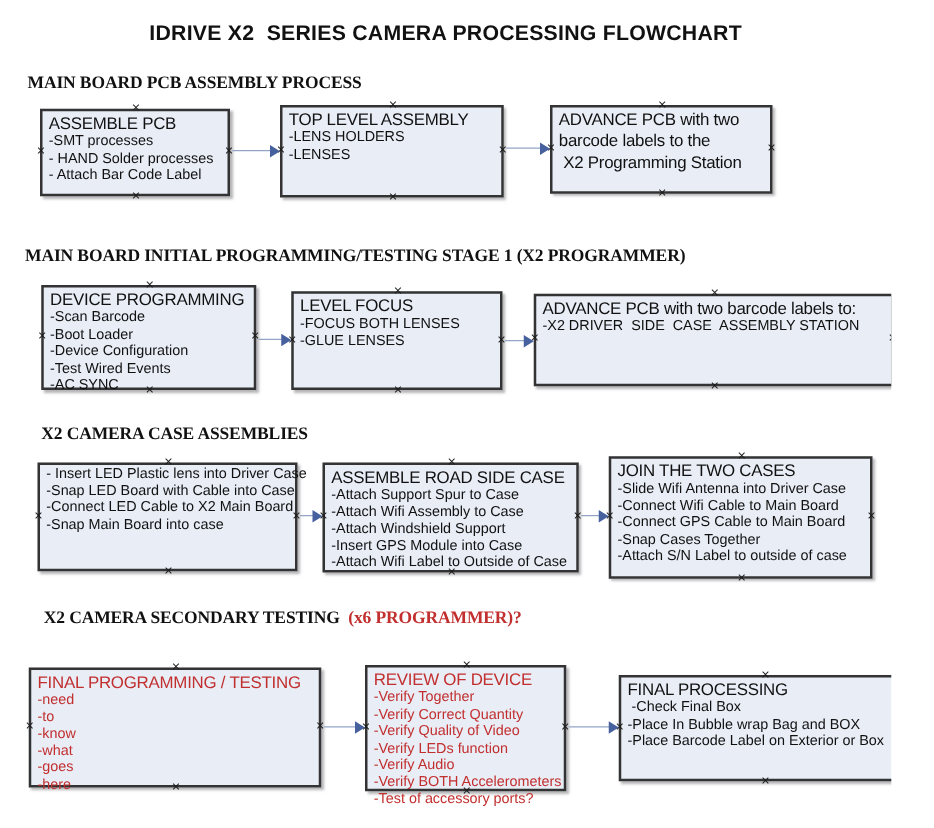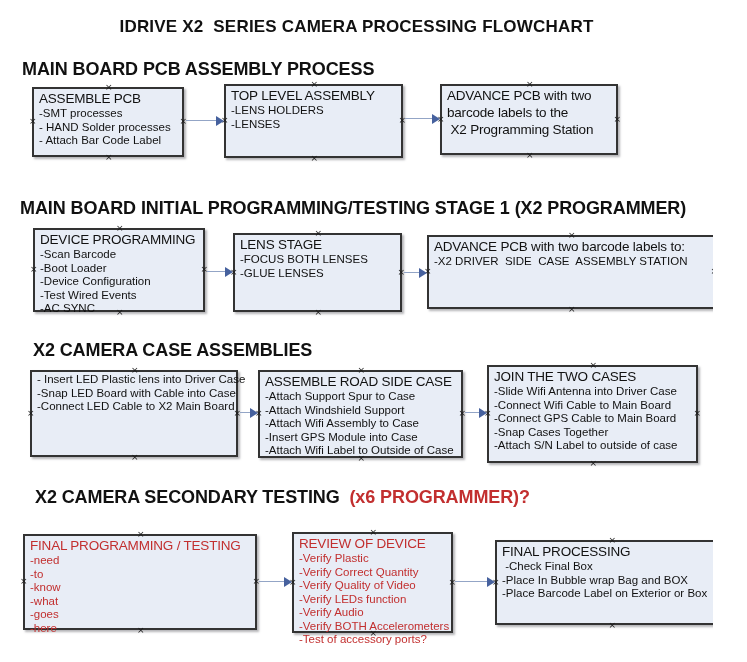--- a/index.html
+++ b/index.html
@@ -5,21 +5,21 @@
   html,body{margin:0;padding:0;background:#fff;}
   #canvas{
     position:relative;width:713px;height:662px;background:#ffffff;overflow:hidden;
     font-family:"Liberation Sans",sans-serif;color:var(--text,#111);
   }
   .main-title{
     position:absolute;top:17px;left:0;width:100%;text-align:center;
     font-size:17px;font-weight:bold;white-space:pre;letter-spacing:.2px;
   }
   .heading{
-    position:absolute;font-size:18px;font-weight:bold;white-space:pre;letter-spacing:-.1px;
+    position:absolute;font-size:14px;font-weight:bold;white-space:pre;letter-spacing:-.1px;font-family:Liberation Serif, serif;
   }
   .heading .red-part{color:var(--red,#c22f2f);}
   .sh1{left:22px;top:59px;}
   .sh2{left:20px;top:198px;}
   .sh3{left:33px;top:340px;}
   .sh4{left:35px;top:487px;}
 
   .box{
     position:absolute;box-sizing:border-box;
     background:var(--fill,#e8edf6);
@@ -116,51 +116,52 @@
     <div class="bitem">-Boot Loader</div>
     <div class="bitem">-Device Configuration</div>
     <div class="bitem">-Test Wired Events</div>
     <div class="bitem">-AC SYNC</div>
   <span class="handle h-t">×</span>
       <span class="handle h-b">×</span>
       <span class="handle h-l">×</span>
       <span class="handle h-r">×</span>
     </div>
   <div class="box b22">
-    <div class="btitle">LENS STAGE</div>
+    <div class="btitle">LEVEL FOCUS</div>
     <div class="bitem">-FOCUS BOTH LENSES</div>
     <div class="bitem">-GLUE LENSES</div>
   <span class="handle h-t">×</span>
       <span class="handle h-b">×</span>
       <span class="handle h-l">×</span>
       <span class="handle h-r">×</span>
     </div>
   <div class="box b23">
     <div class="btitle">ADVANCE PCB with two barcode labels to:</div>
     <div class="bitem">-X2 DRIVER  SIDE  CASE  ASSEMBLY STATION</div>
   <span class="handle h-t">×</span>
       <span class="handle h-b">×</span>
       <span class="handle h-l">×</span>
       <span class="handle h-r">×</span>
     </div>
 
   <div class="box b31">
     <div class="bitem">- Insert LED Plastic lens into Driver Case</div>
     <div class="bitem">-Snap LED Board with Cable into Case</div>
     <div class="bitem">-Connect LED Cable to X2 Main Board</div>
+    <div class="bitem">-Snap Main Board into case</div>
   <span class="handle h-t">×</span>
       <span class="handle h-b">×</span>
       <span class="handle h-l">×</span>
       <span class="handle h-r">×</span>
     </div>
   <div class="box b32">
     <div class="btitle">ASSEMBLE ROAD SIDE CASE</div>
     <div class="bitem">-Attach Support Spur to Case</div>
+    <div class="bitem">-Attach Wifi Assembly to Case</div>
     <div class="bitem">-Attach Windshield Support</div>
-    <div class="bitem">-Attach Wifi Assembly to Case</div>
     <div class="bitem">-Insert GPS Module into Case</div>
     <div class="bitem">-Attach Wifi Label to Outside of Case</div>
   <span class="handle h-t">×</span>
       <span class="handle h-b">×</span>
       <span class="handle h-l">×</span>
       <span class="handle h-r">×</span>
     </div>
   <div class="box b33">
     <div class="btitle">JOIN THE TWO CASES</div>
     <div class="bitem">-Slide Wifi Antenna into Driver Case</div>
@@ -182,21 +183,21 @@
     <div class="bitem">-what</div>
     <div class="bitem">-goes</div>
     <div class="bitem">-here</div>
   <span class="handle h-t">×</span>
       <span class="handle h-b">×</span>
       <span class="handle h-l">×</span>
       <span class="handle h-r">×</span>
     </div>
   <div class="box red b42">
     <div class="btitle">REVIEW OF DEVICE</div>
-    <div class="bitem">-Verify Plastic</div>
+    <div class="bitem">-Verify Together</div>
     <div class="bitem">-Verify Correct Quantity</div>
     <div class="bitem">-Verify Quality of Video</div>
     <div class="bitem">-Verify LEDs function</div>
     <div class="bitem">-Verify Audio</div>
     <div class="bitem">-Verify BOTH Accelerometers</div>
     <div class="bitem">-Test of accessory ports?</div>
   <span class="handle h-t">×</span>
       <span class="handle h-b">×</span>
       <span class="handle h-l">×</span>
       <span class="handle h-r">×</span>

